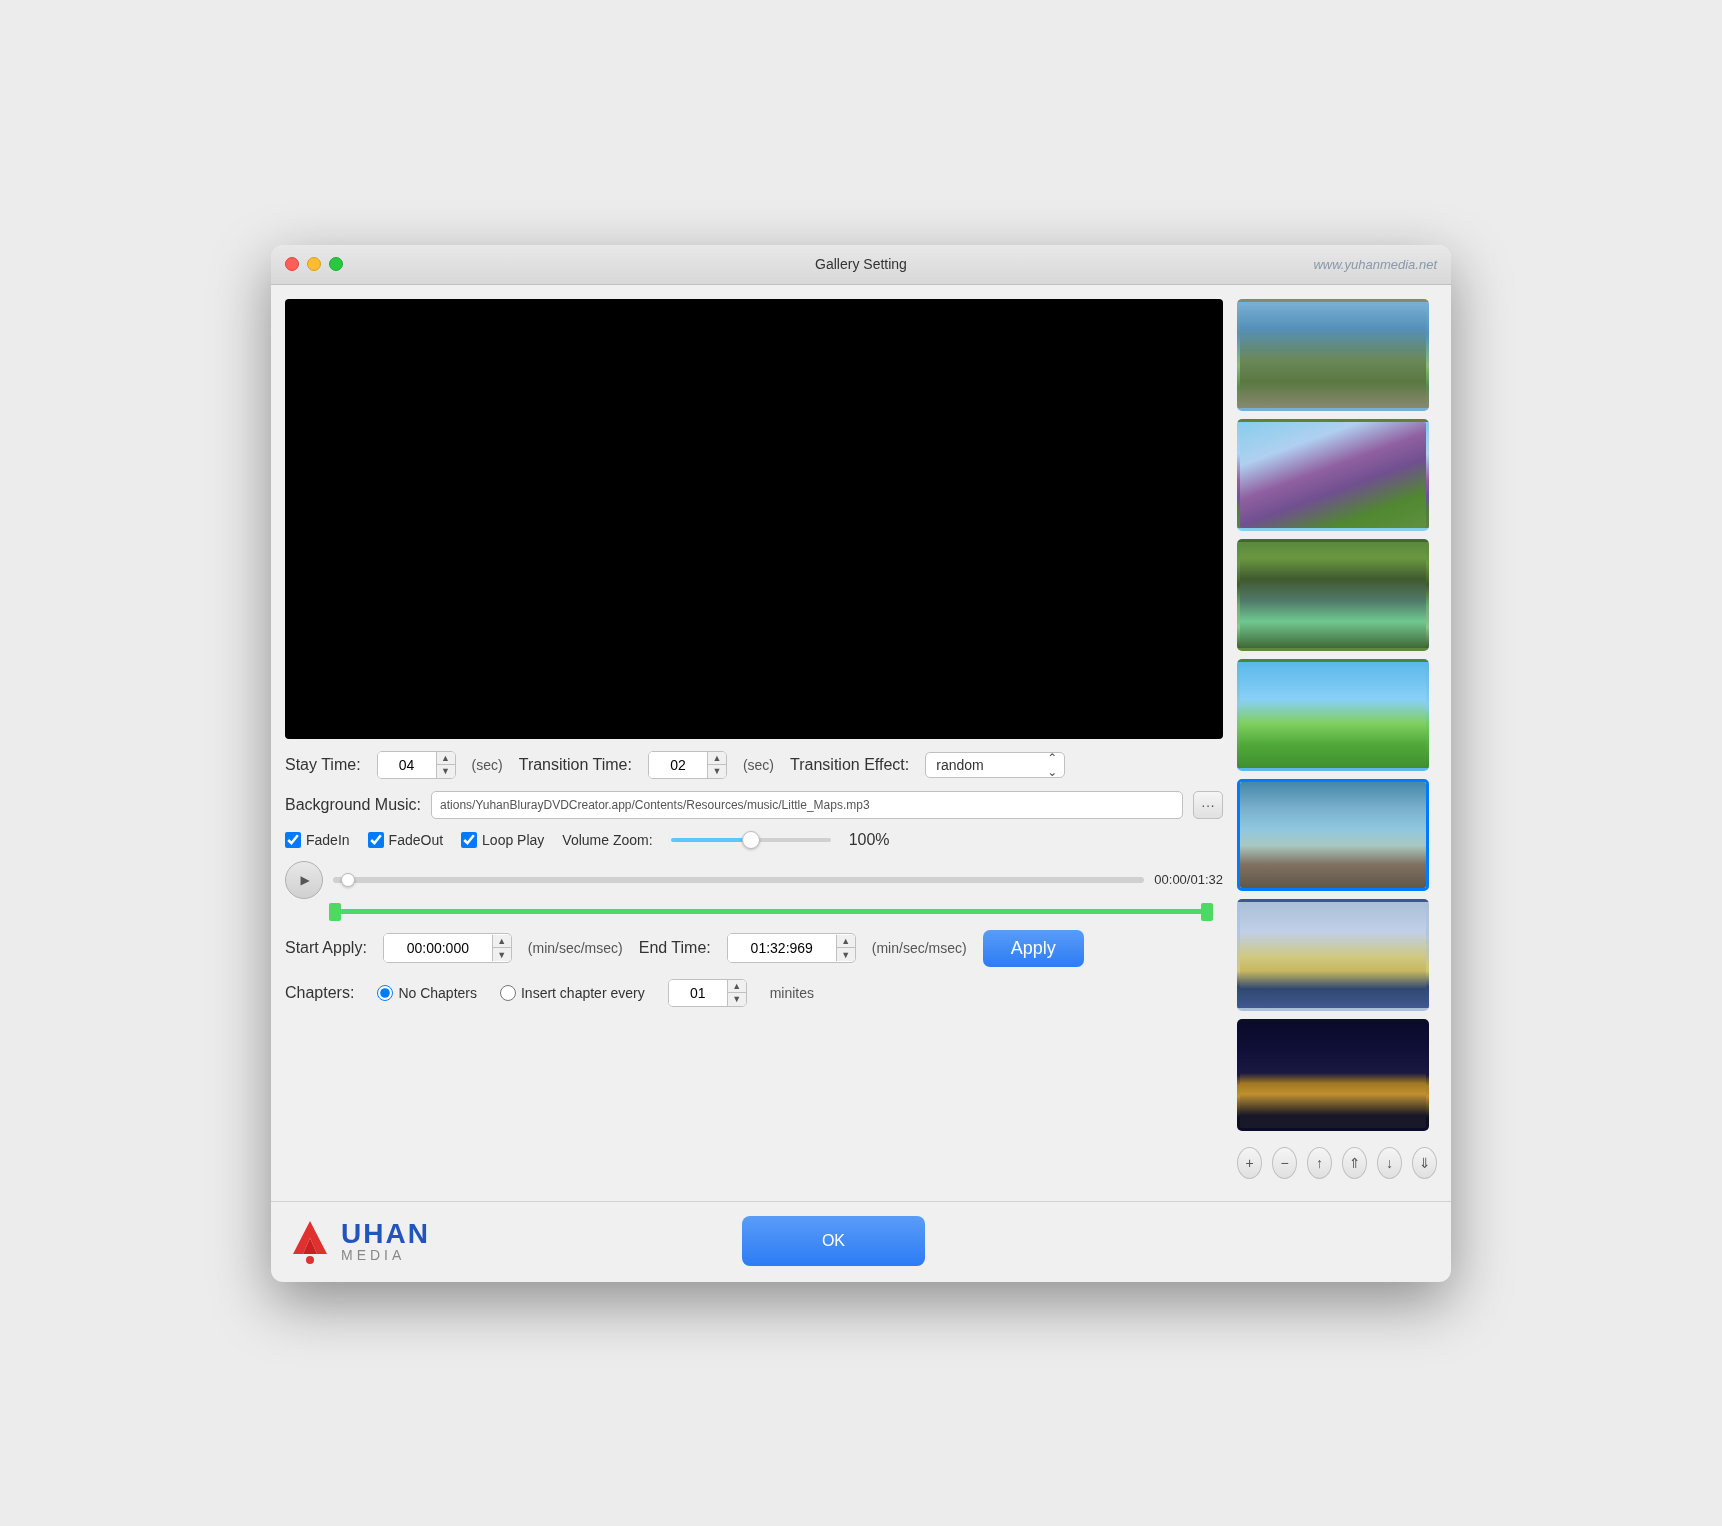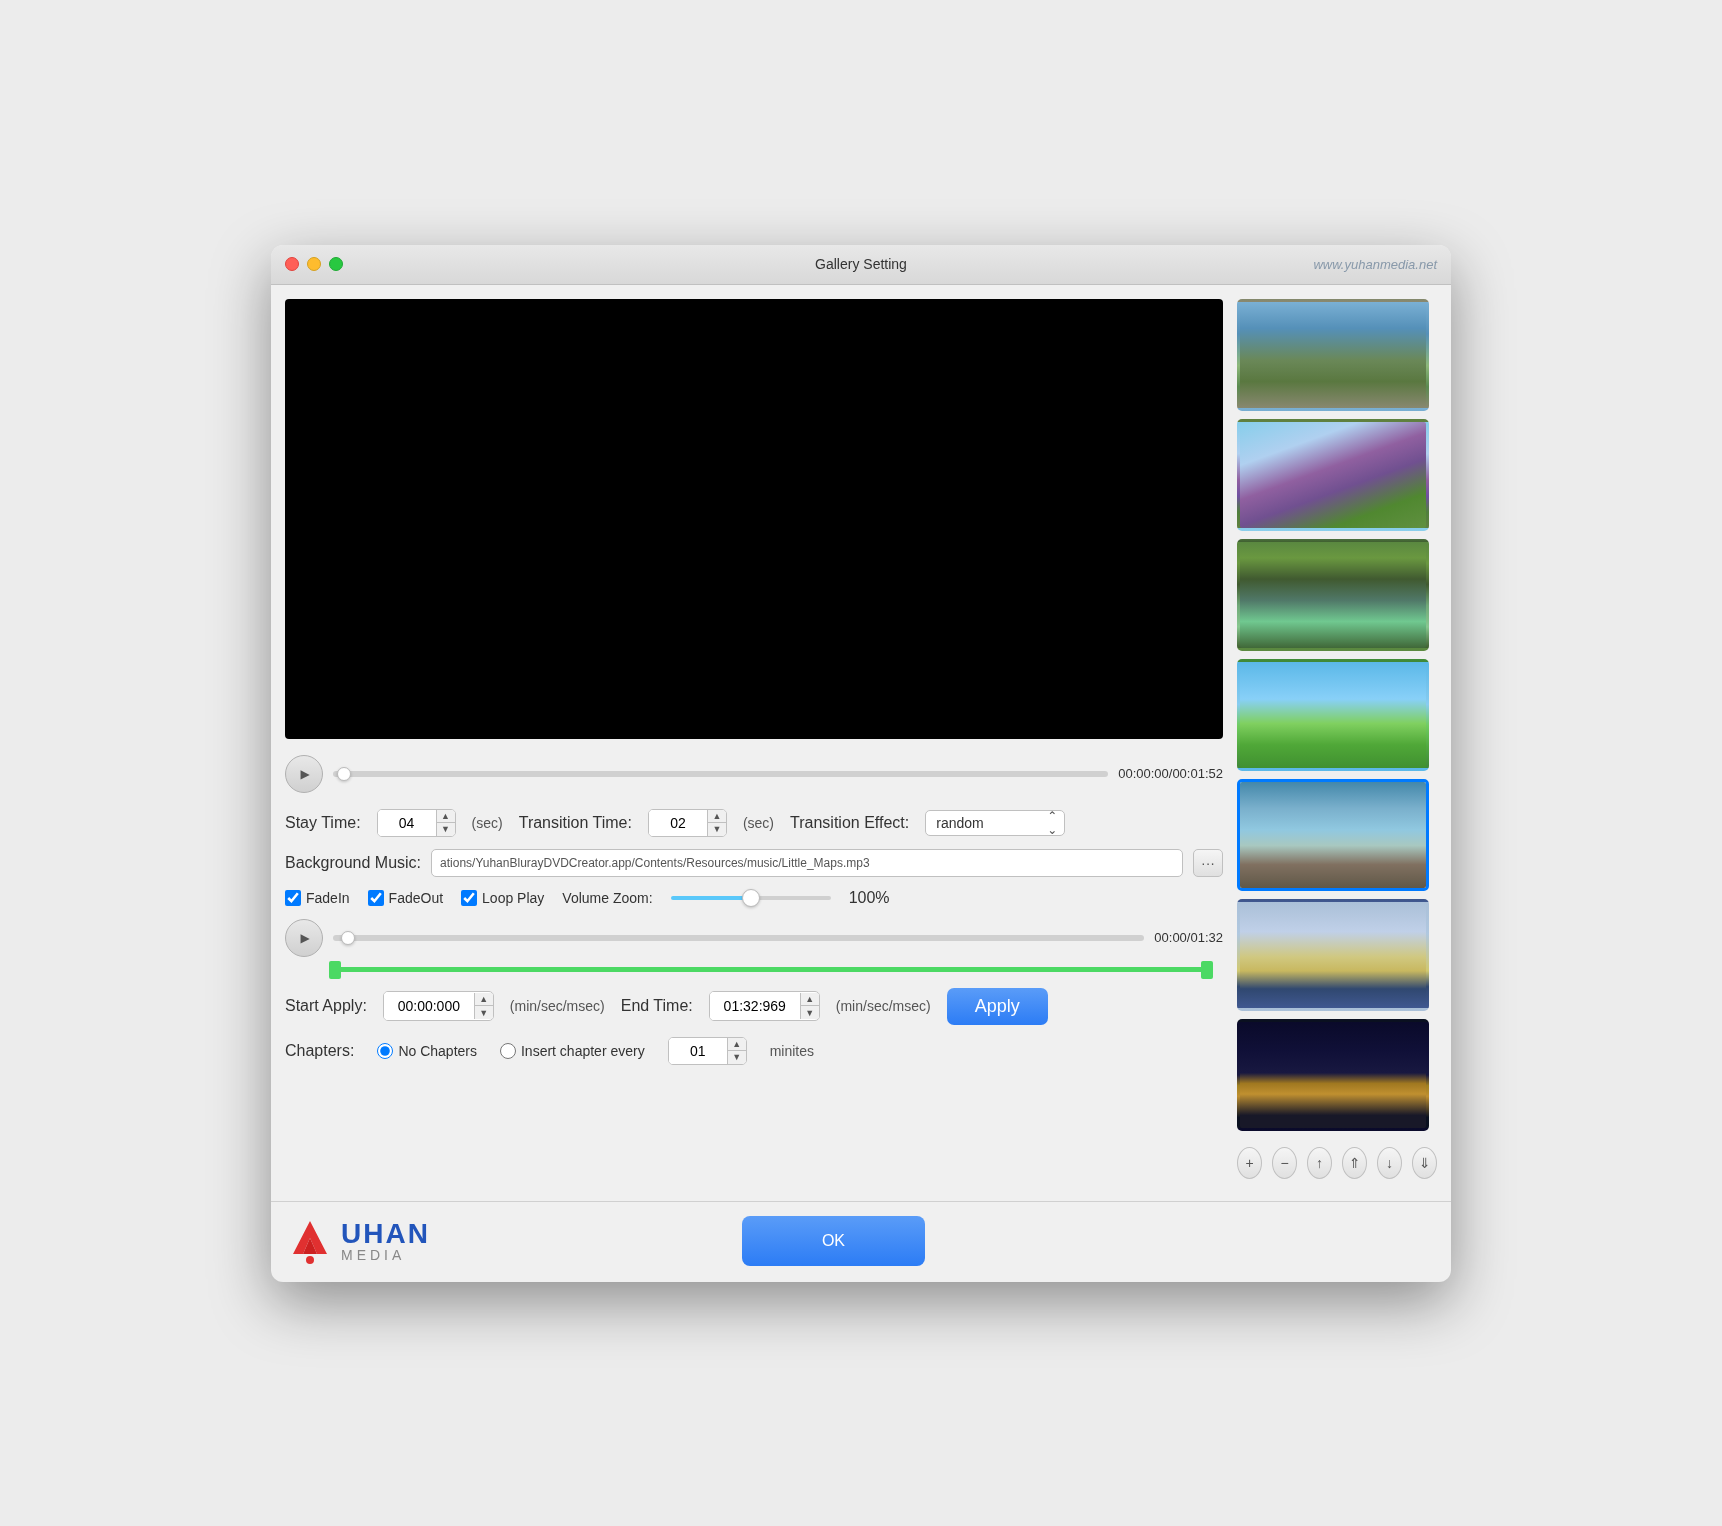--- a/index.html
+++ b/index.html
@@ -324,21 +324,21 @@
     }
     .time-input-wrapper {
       display: flex;
       align-items: center;
       border: 1px solid #c0c0c0;
       border-radius: 5px;
       background: #fff;
       overflow: hidden;
     }
     .time-input {
-      width: 90px;
+      width: 108px;
       height: 28px;
       border: none;
       text-align: center;
       font-size: 14px;
       outline: none;
       background: #fff;
     }
     .apply-btn {
       background: linear-gradient(180deg, #5a9cf8 0%, #2c7cf5 100%);
       color: #fff;
@@ -488,27 +488,20 @@
     <span class="titlebar-title">Gallery Setting</span>
     <span class="watermark">www.yuhanmedia.net</span>
   </div>
 
   <div class="content">
 
     <div class="left-panel">
 
       <div class="video-area"></div>
 
-      <div class="player-controls">
-        <div class="play-btn"></div>
-        <div class="progress-bar-container">
-          <div class="progress-thumb"></div>
-        </div>
-        <span class="time-display">00:00:00/00:01:52</span>
-      </div>
 
       <div class="settings-row">
         <span class="settings-label">Stay Time:</span>
         <div class="num-input-wrapper">
           <input type="text" class="num-input" value="04" style="">
           <div class="spin-btns">
             <button class="spin-btn spin-btn-up">▲</button>
             <button class="spin-btn">▼</button>
           </div>
         </div>

